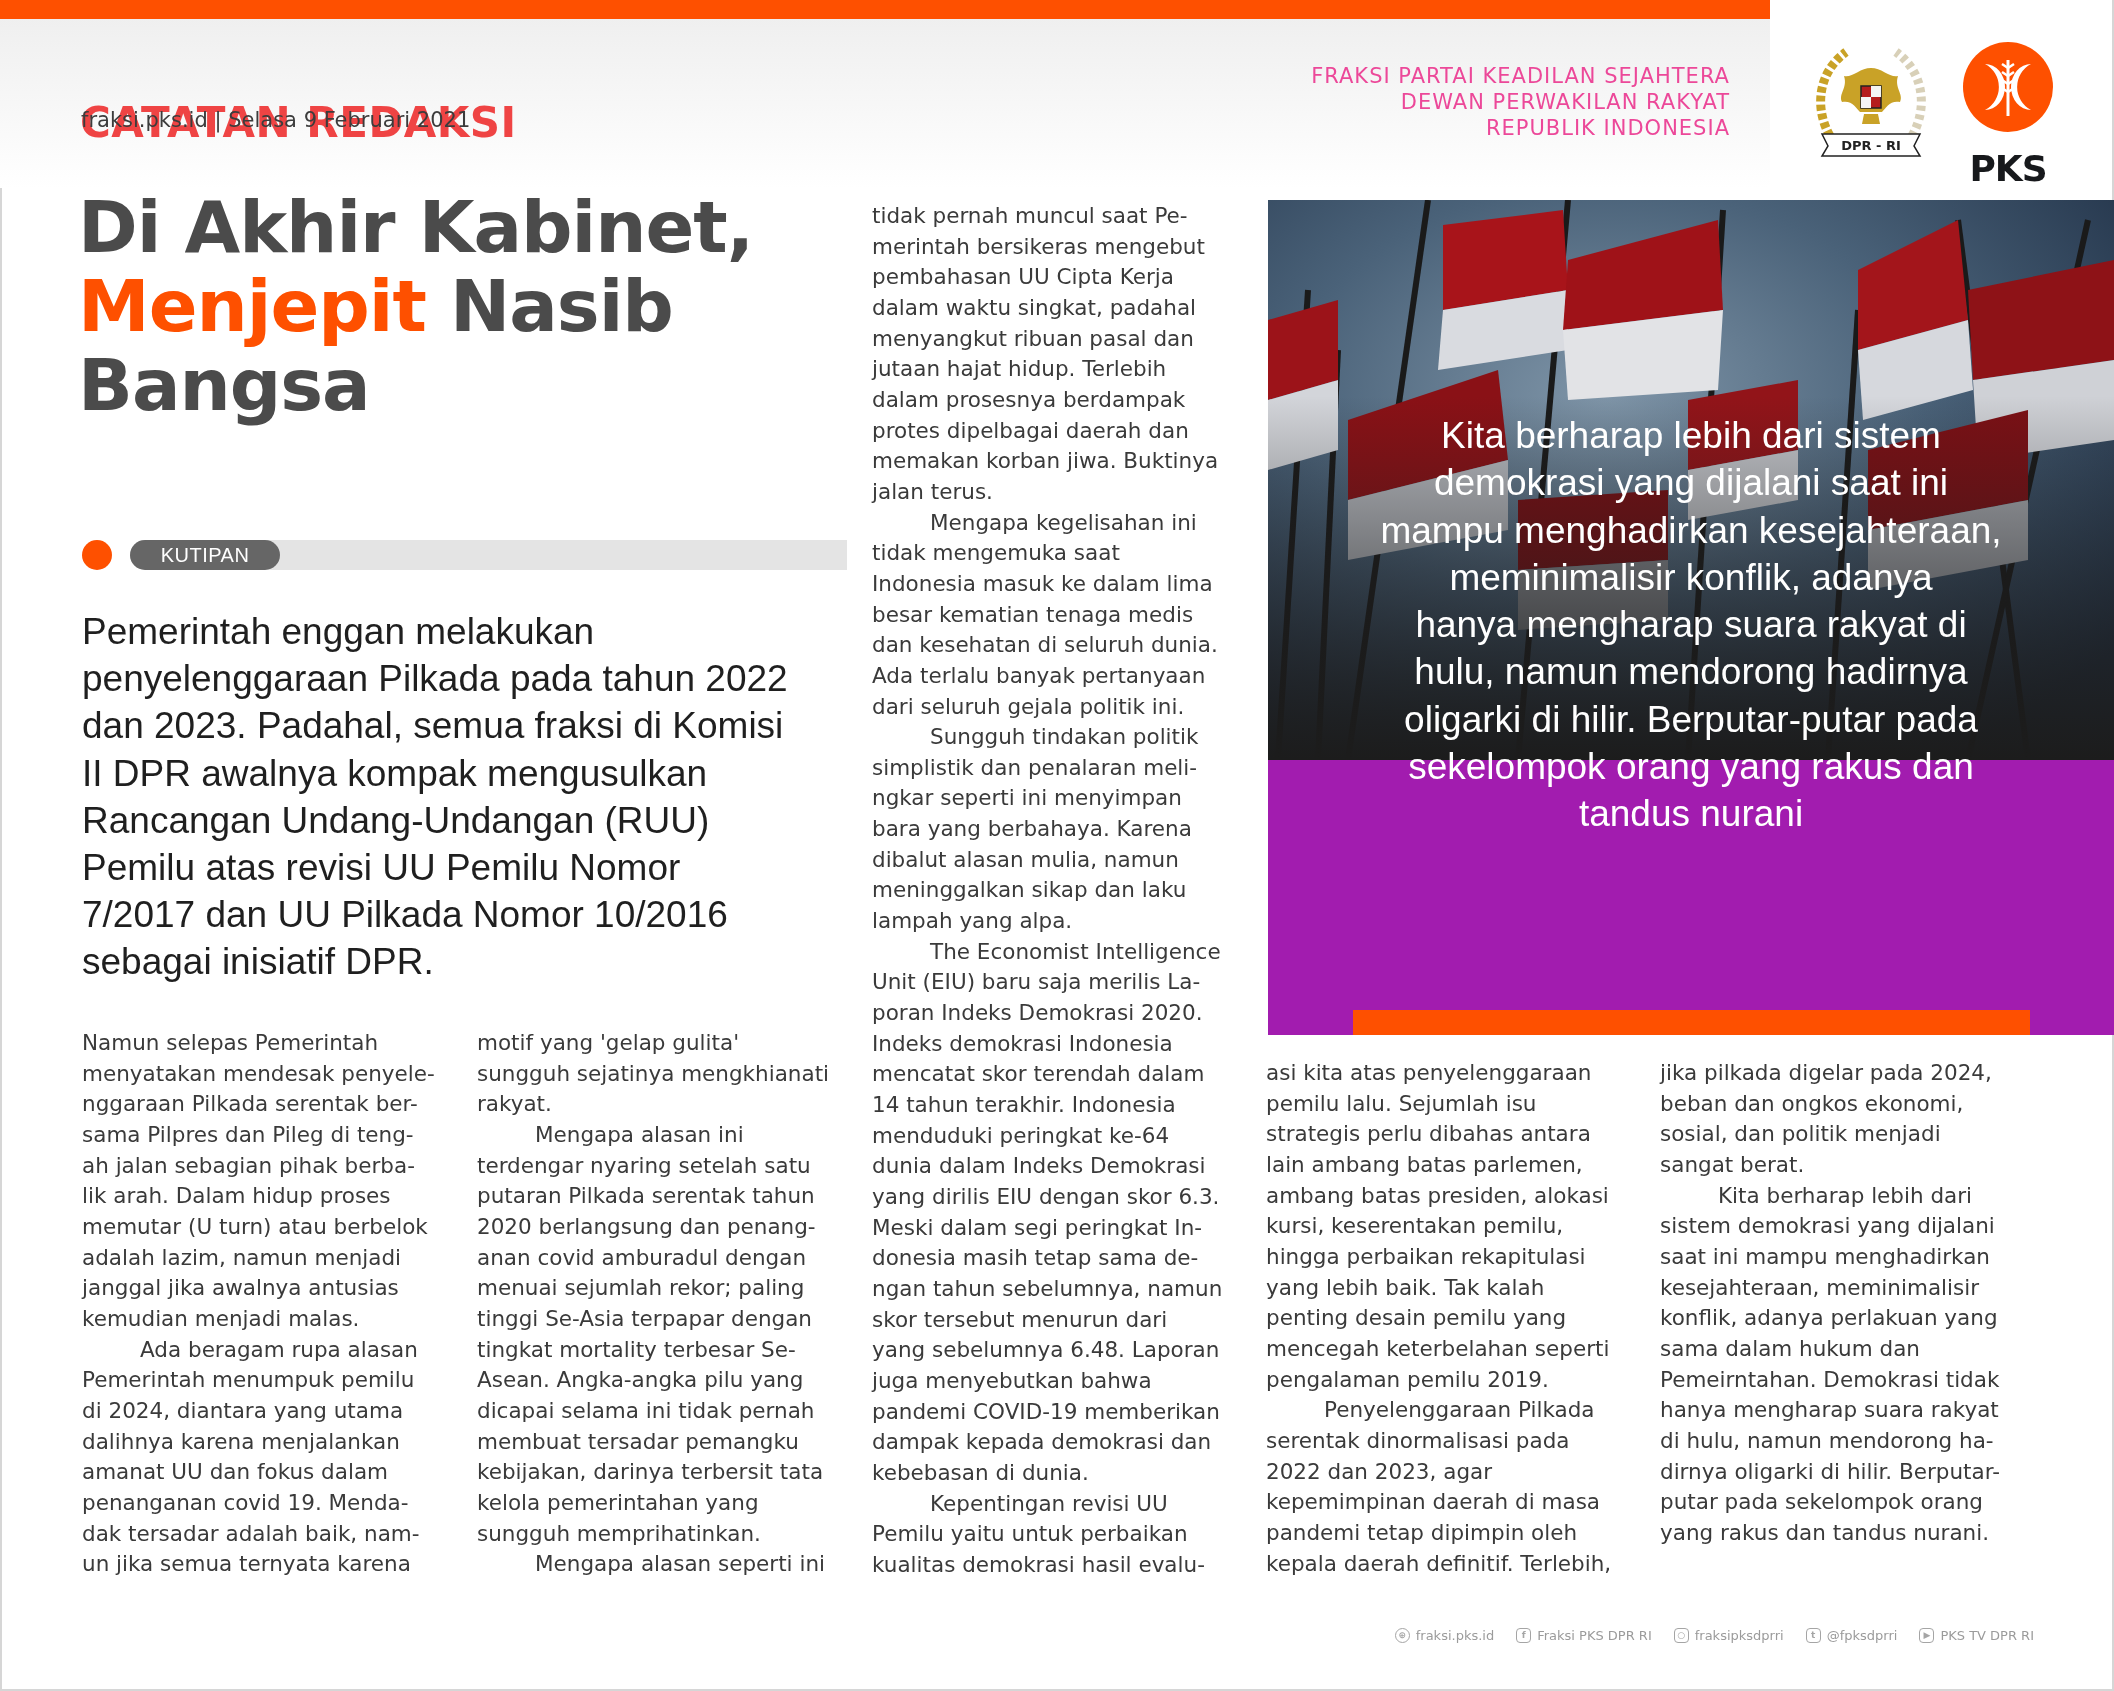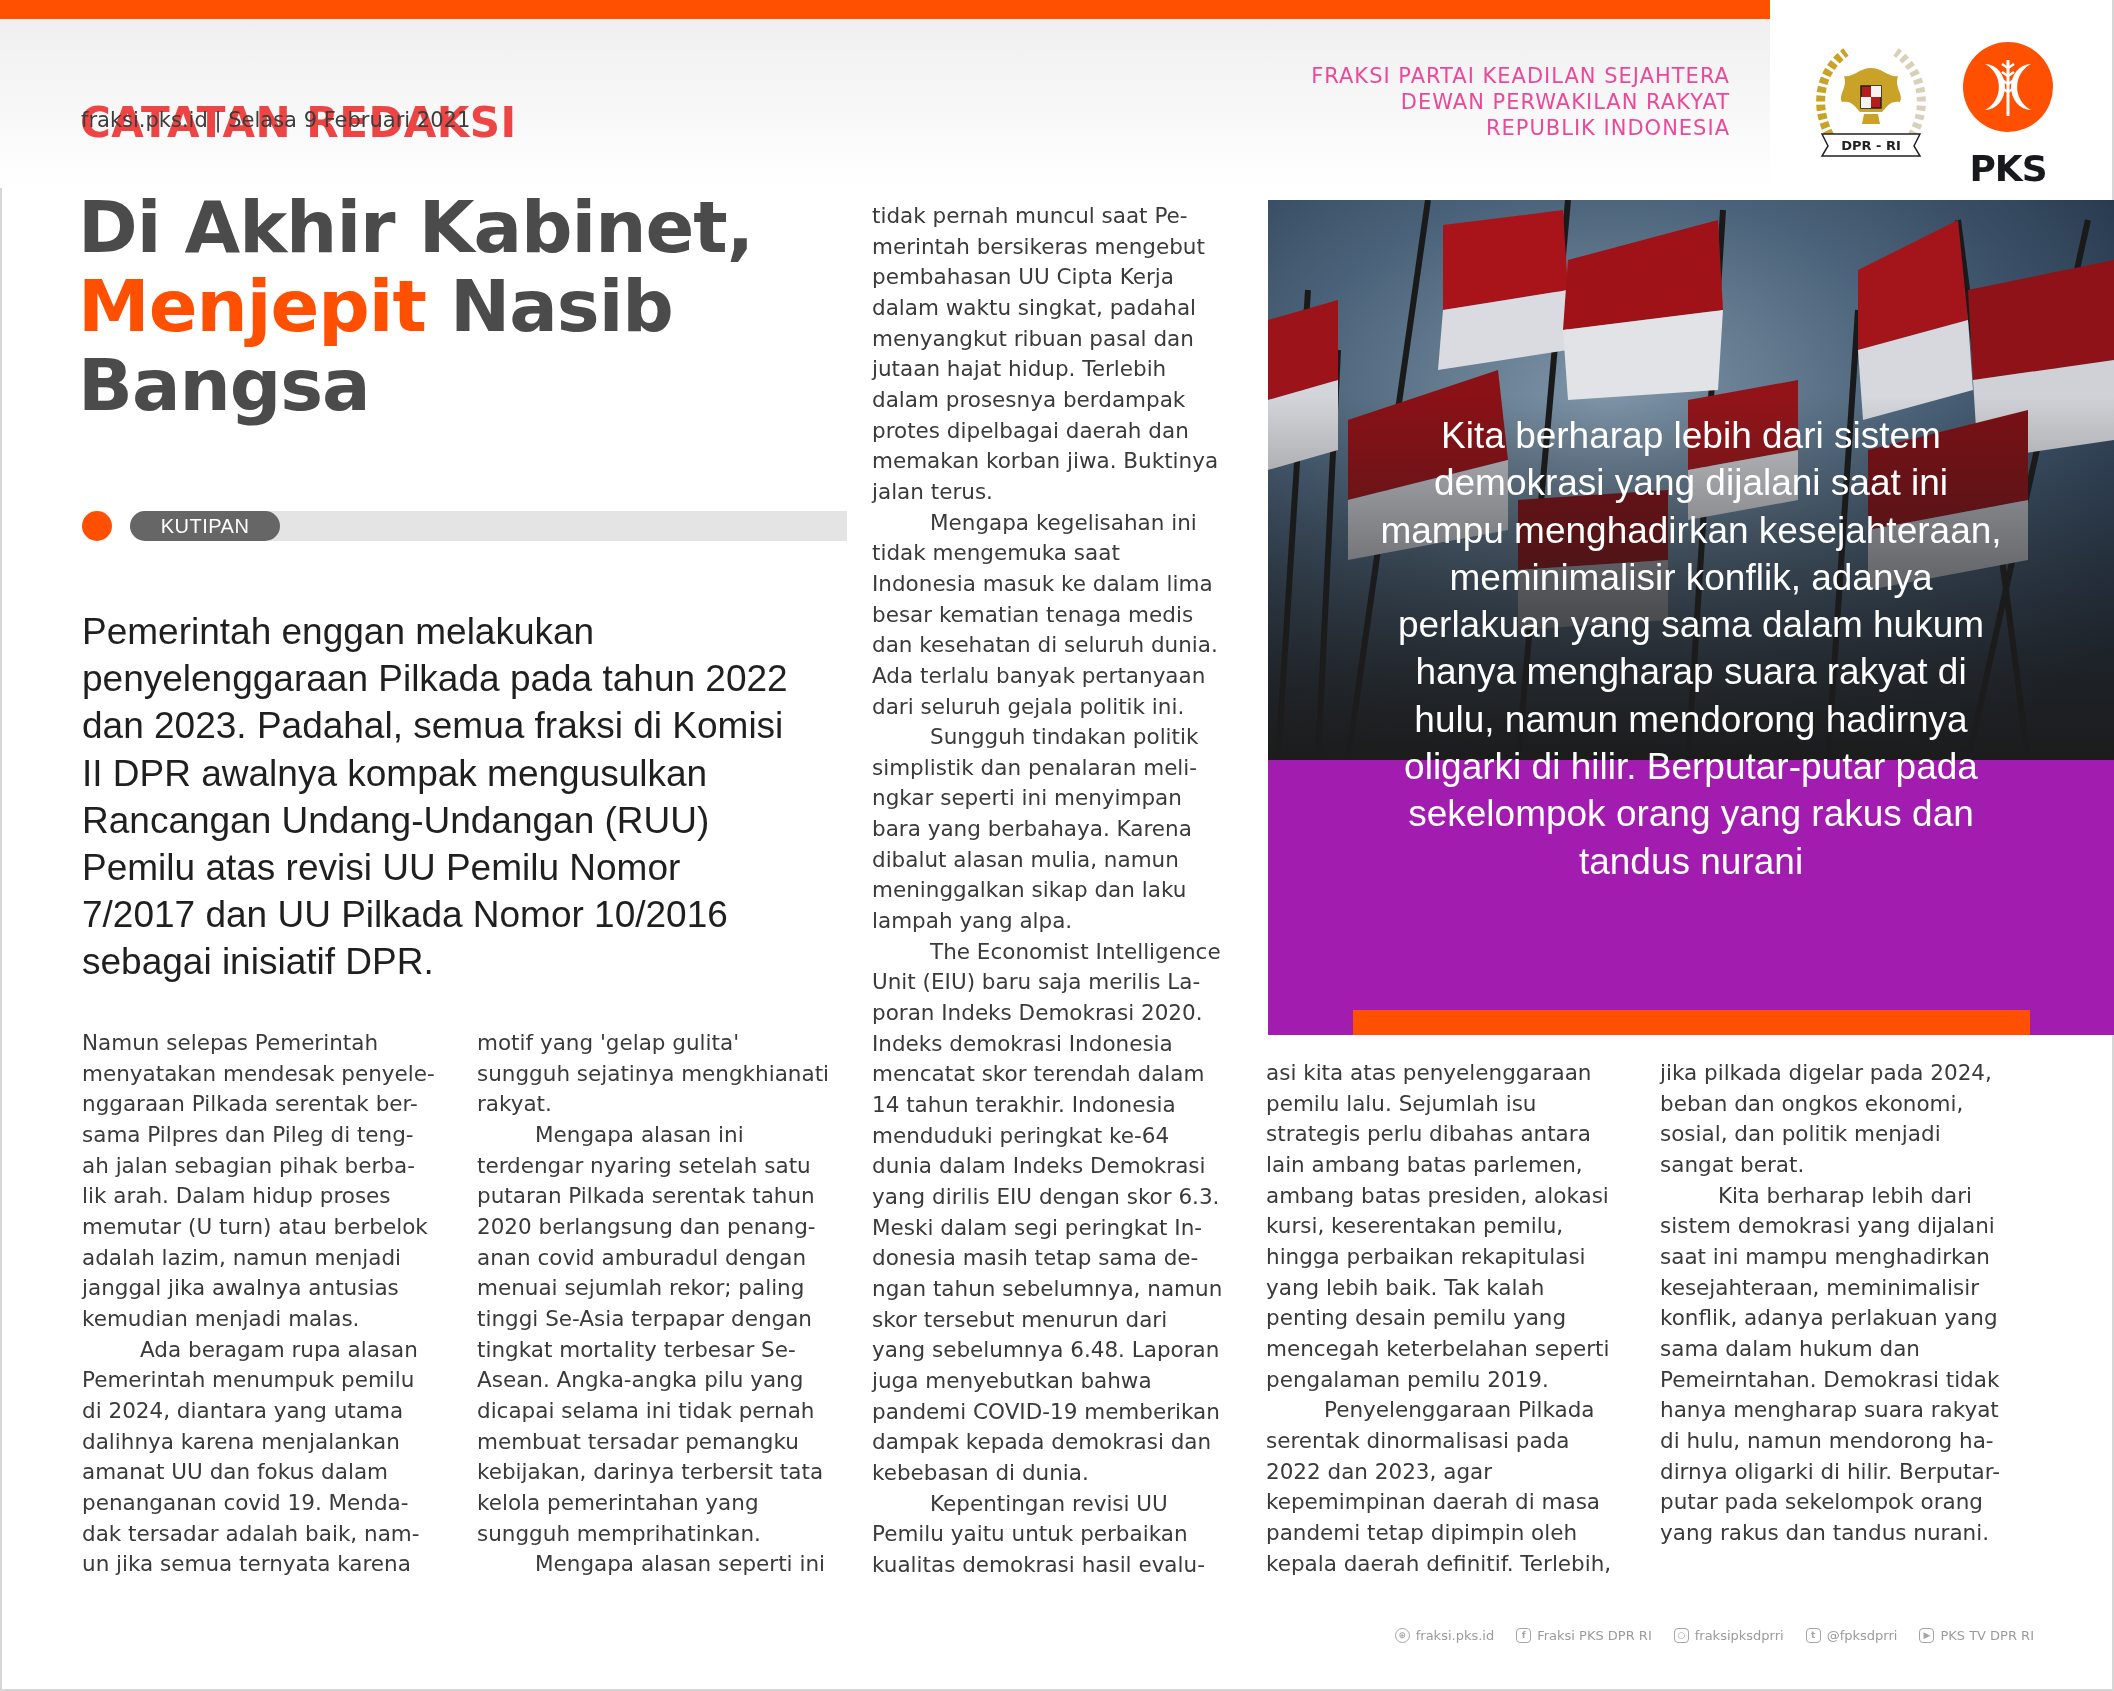--- a/index.html
+++ b/index.html
@@ -24,21 +24,21 @@
   .logo-pks { position: absolute; left: 1958px; top: 42px; width: 100px; }
   .pks-circle { width: 90px; height: 90px; border-radius: 50%; background: #fe5000; margin: 0 auto; position: relative; }
   .pks-text { font-family: "DejaVu Sans", sans-serif; font-weight: bold; font-size: 36px; color: #17191c; text-align: center;
     margin-top: 16px; letter-spacing: -1px; }
 
   .headline { position: absolute; left: 78px; top: 188px; width: 800px; font-family: "DejaVu Sans", sans-serif; font-weight: bold;
     font-size: 72px; line-height: 79px; color: #4b4b4b; letter-spacing: -1px; }
   .headline .accent { color: #fe5000; }
   .headline-line { display: block; white-space: nowrap; }
 
-  .kutipan-row { position: absolute; left: 82px; top: 509px; width: 765px; height: 32px; }
+  .kutipan-row { position: absolute; left: 82px; top: 538px; width: 765px; height: 32px; }
   .kutipan-dot { position: absolute; left: 0; top: 2px; width: 30px; height: 30px; border-radius: 50%; background: #fe5000; }
   .kutipan-track { position: absolute; left: 48px; top: 2px; right: 0; height: 30px; background: #e4e4e4; border-radius: 15px 0 0 15px; }
   .kutipan-pill { position: absolute; left: 48px; top: 2px; width: 150px; height: 30px; border-radius: 15px; background: #666666;
     color: #ffffff; font-size: 20px; line-height: 30px; text-align: center; letter-spacing: 0.5px; }
 
   .lead { position: absolute; left: 82px; top: 608px; width: 775px; font-family: "Liberation Sans", sans-serif; font-size: 37px;
     line-height: 47.2px; color: #1f1f1f; }
   .lead-line { display: block; white-space: nowrap; }
 
   .col { position: absolute; width: 380px; font-family: "DejaVu Sans", sans-serif; font-size: 21.5px; line-height: 30.65px;
@@ -265,21 +265,20 @@
       <path d="M250 300 L400 290 L400 360 L250 370 Z" fill="#7a0f14"></path>
       <path d="M250 370 L400 360 L400 420 L250 430 Z" fill="#8f9298"></path>
     </g>
   </svg>
   <div class="photo-fade"></div>
   <div class="pullquote">
     <span class="pq-line">Kita berharap lebih dari sistem</span>
     <span class="pq-line">demokrasi yang dijalani saat ini</span>
     <span class="pq-line">mampu menghadirkan kesejahteraan,</span>
     <span class="pq-line">meminimalisir konflik, adanya</span>
-    <span class="pq-line">perlakuan yang sama dalam hukum</span>
     <span class="pq-line">hanya mengharap suara rakyat di</span>
     <span class="pq-line">hulu, namun mendorong hadirnya</span>
     <span class="pq-line">oligarki di hilir. Berputar-putar pada</span>
     <span class="pq-line">sekelompok orang yang rakus dan</span>
     <span class="pq-line">tandus nurani</span>
   </div>
   <div class="panel-accent"></div>
 </div>
 
 <div class="col col4">

